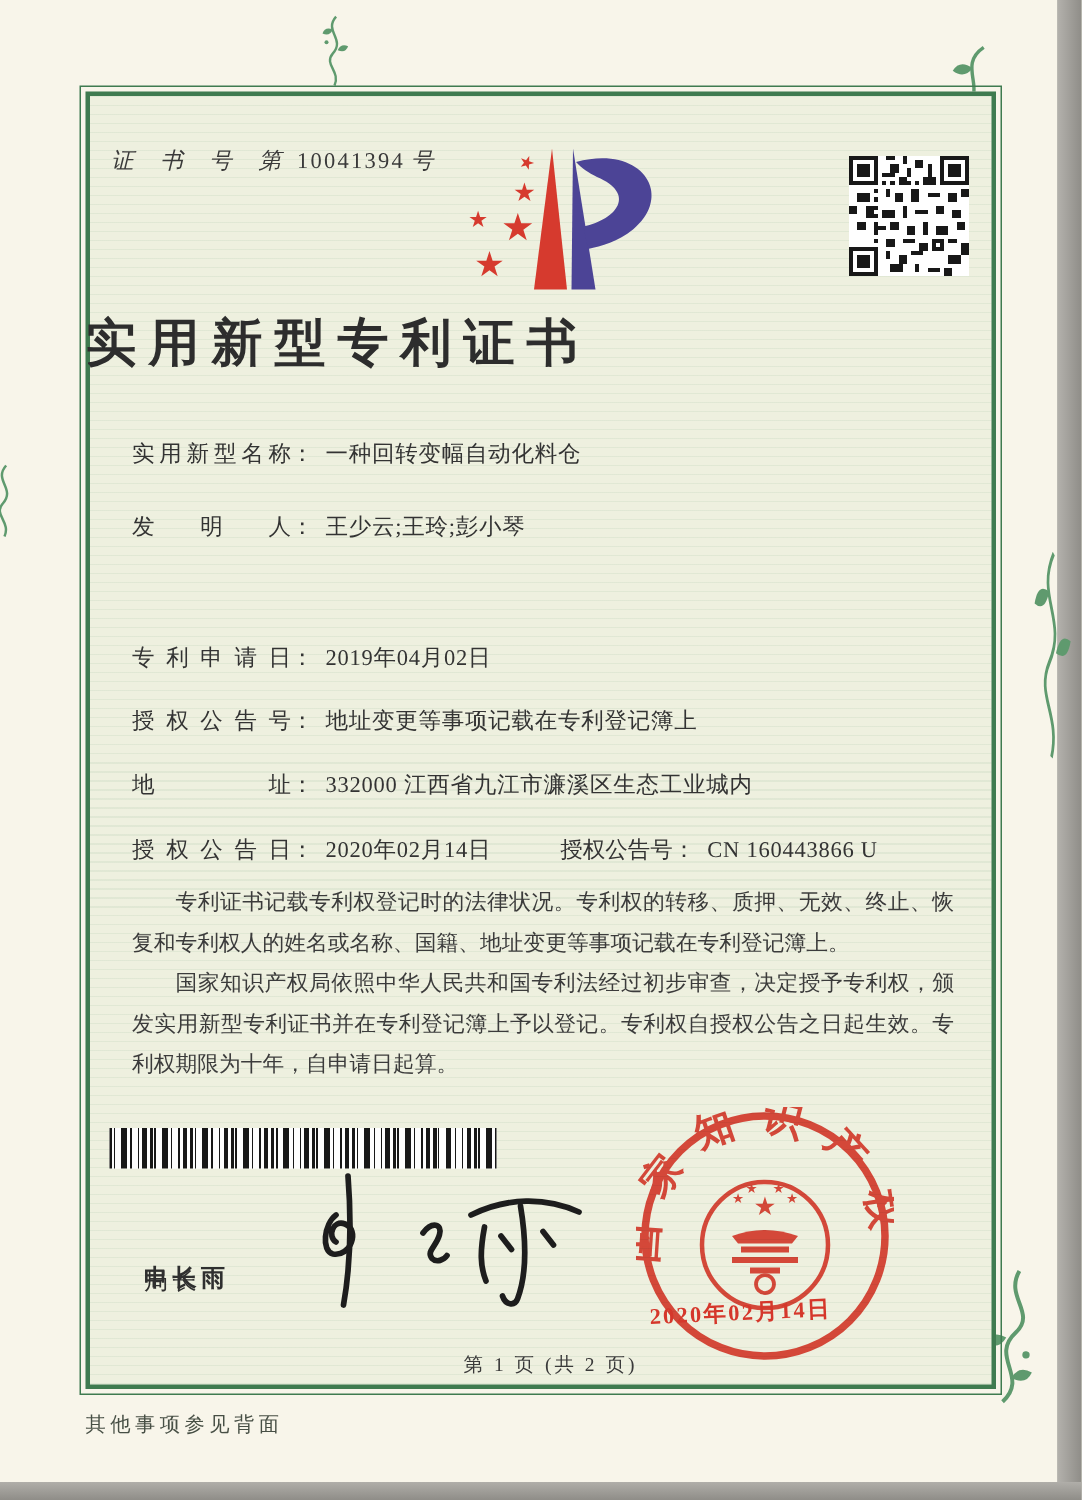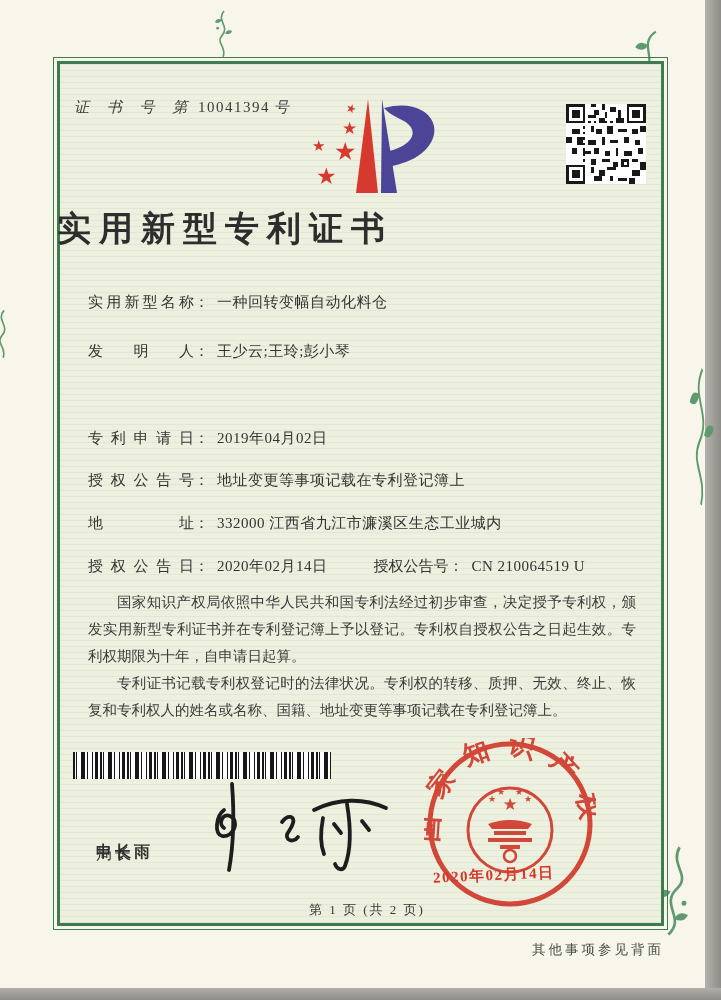--- a/index.html
+++ b/index.html
@@ -36,21 +36,21 @@
        #171717 8px 12px,#fdfdfd 12px 14px,#171717 14px 15px,#fdfdfd 15px 19px,
        #171717 19px 20px,#fdfdfd 20px 22px,#171717 22px 25px,#fdfdfd 25px 27px);}
   .director-title{left:96px;top:812px;font-size:16px;letter-spacing:3px;color:#2f2f2f;margin-top:32px;}
   .director-name{left:96px;top:842px;font-size:16px;letter-spacing:3px;color:#2f2f2f;font-weight:bold;}
   .signature{left:196px;top:776px;width:210px;height:104px;}
   .seal{left:424px;top:738px;width:172px;height:172px;opacity:.9;mix-blend-mode:multiply;}
   .seal-date{left:433px;top:866px;font-size:15px;font-weight:600;color:#d5372b;
          letter-spacing:1.5px;transform:rotate(-2.5deg);}
   .page-info{left:57px;top:901px;width:620px;text-align:center;font-size:13px;
          letter-spacing:2px;color:#3a3a3a;}
-  .back-note{left:57px;top:941px;width:607px;text-align:right;font-size:13.5px;
+  .back-note{left:57px;top:941px;width:607px;text-align:left;font-size:13.5px;
          letter-spacing:3px;color:#474f45;}
   .logo{left:300px;top:96px;width:155px;height:102px;}
   .qr{left:566px;top:104px;width:80px;height:80px;}
   .orn{pointer-events:none;}
 </style>
 </head>
 <body>
 
 <div class="stage">
   <div class="paper"></div>
@@ -140,26 +140,26 @@
   <div class="abs frow" style="top:429px">
     <span class="flabel">专利申请日</span><span class="fcolon">：</span><span class="fvalue">2019年04月02日</span>
   </div>
   <div class="abs frow" style="top:471px">
     <span class="flabel">授权公告号</span><span class="fcolon">：</span><span class="fvalue">地址变更等事项记载在专利登记簿上</span>
   </div>
   <div class="abs frow" style="top:514px">
     <span class="flabel">地址</span><span class="fcolon">：</span><span class="fvalue">332000 江西省九江市濂溪区生态工业城内</span>
   </div>
   <div class="abs frow" style="top:557px">
-    <span class="flabel">授权公告日</span><span class="fcolon">：</span><span class="fvalue">2020年02月14日</span><span class="g2"><span>授权公告号</span><span class="fcolon">：</span><span class="fvalue">CN 210064519 U</span></span>
+    <span class="flabel">授权公告日</span><span class="fcolon">：</span><span class="fvalue">2020年02月14日</span><span class="g2"><span>授权公告号</span><span class="fcolon">：</span><span class="fvalue">CN 160443866 U</span></span>
   </div>
 
   <div class="abs body-text">
+    <p>专利证书记载专利权登记时的法律状况。专利权的转移、质押、无效、终止、恢复和专利权人的姓名或名称、国籍、地址变更等事项记载在专利登记簿上。</p>
     <p>国家知识产权局依照中华人民共和国专利法经过初步审查，决定授予专利权，颁发实用新型专利证书并在专利登记簿上予以登记。专利权自授权公告之日起生效。专利权期限为十年，自申请日起算。</p>
-    <p>专利证书记载专利权登记时的法律状况。专利权的转移、质押、无效、终止、恢复和专利权人的姓名或名称、国籍、地址变更等事项记载在专利登记簿上。</p>
   </div>
 
   <div class="abs barcode"></div>
 
   <div class="abs director-title">局长</div>
   <div class="abs director-name">申长雨</div>
 
   <svg class="abs signature" viewBox="0 0 210 104">
     <g fill="none" stroke="#1d1d1d" stroke-width="3.8" stroke-linecap="round" stroke-linejoin="round">
       <path d="M28 34 C20 40 18 58 26 60 C38 62 44 44 34 40 C26 37 22 48 28 52"></path>

